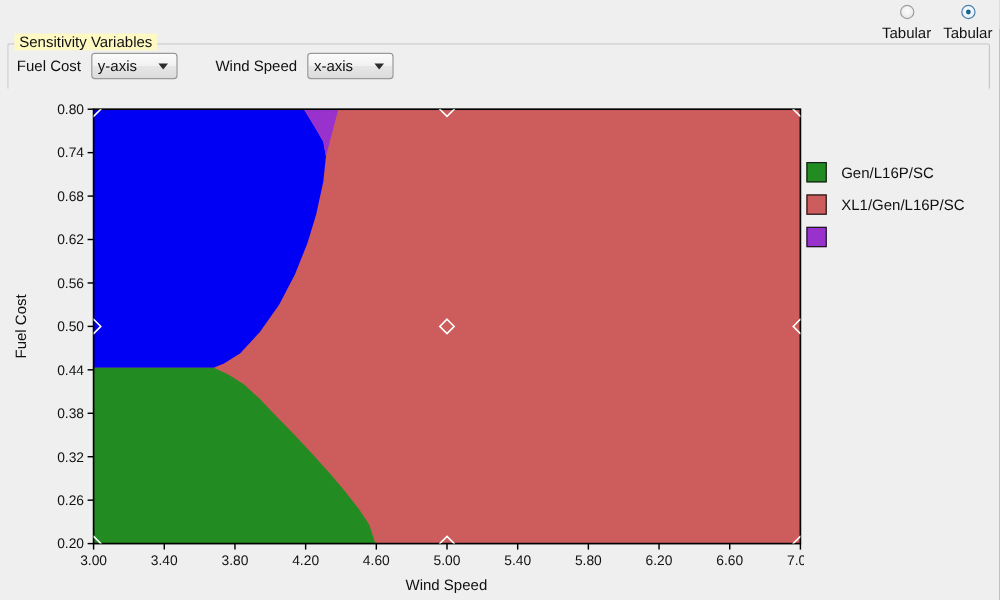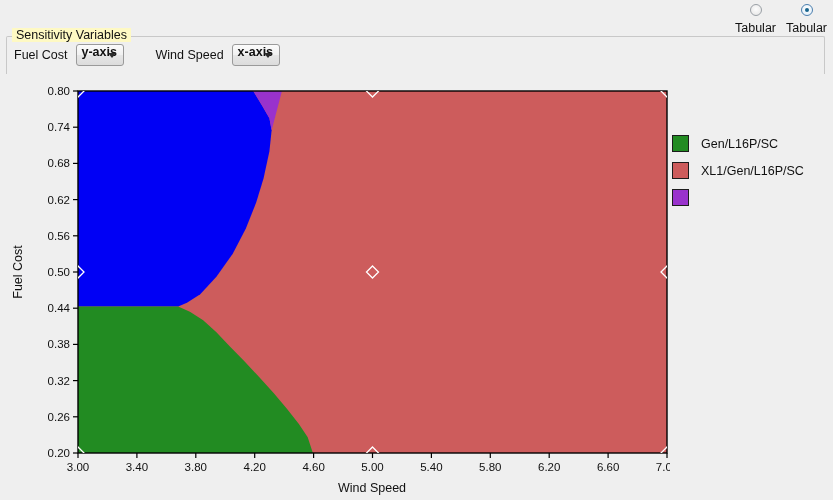--- a/index.html
+++ b/index.html
@@ -95,28 +95,28 @@
   }
   .field-label {
     font-size: 12.5px;
     color: #111;
     white-space: nowrap;
   }
   .label-gap { width: 16px; }
 
   .combo {
     position: relative;
-    width: 48px; height: 22px;
+    width: 72px; height: 22px;
     box-sizing: border-box;
     border: 1px solid #9a9a9a;
     border-radius: 3px;
     background: linear-gradient(to bottom, #fbfbfb 0%, #f1f1f1 48%, #e6e6e6 52%, #dcdcdc 100%);
     display: flex;
+    align-items: center;
     cursor: default;
-    font-weight: bold;
   }
   .combo-text {
     padding-left: 5px;
     font-size: 12.5px;
     color: #111;
     white-space: nowrap;
   }
   .combo-arrow {
     position: absolute;
     right: 7px; top: 50%;

